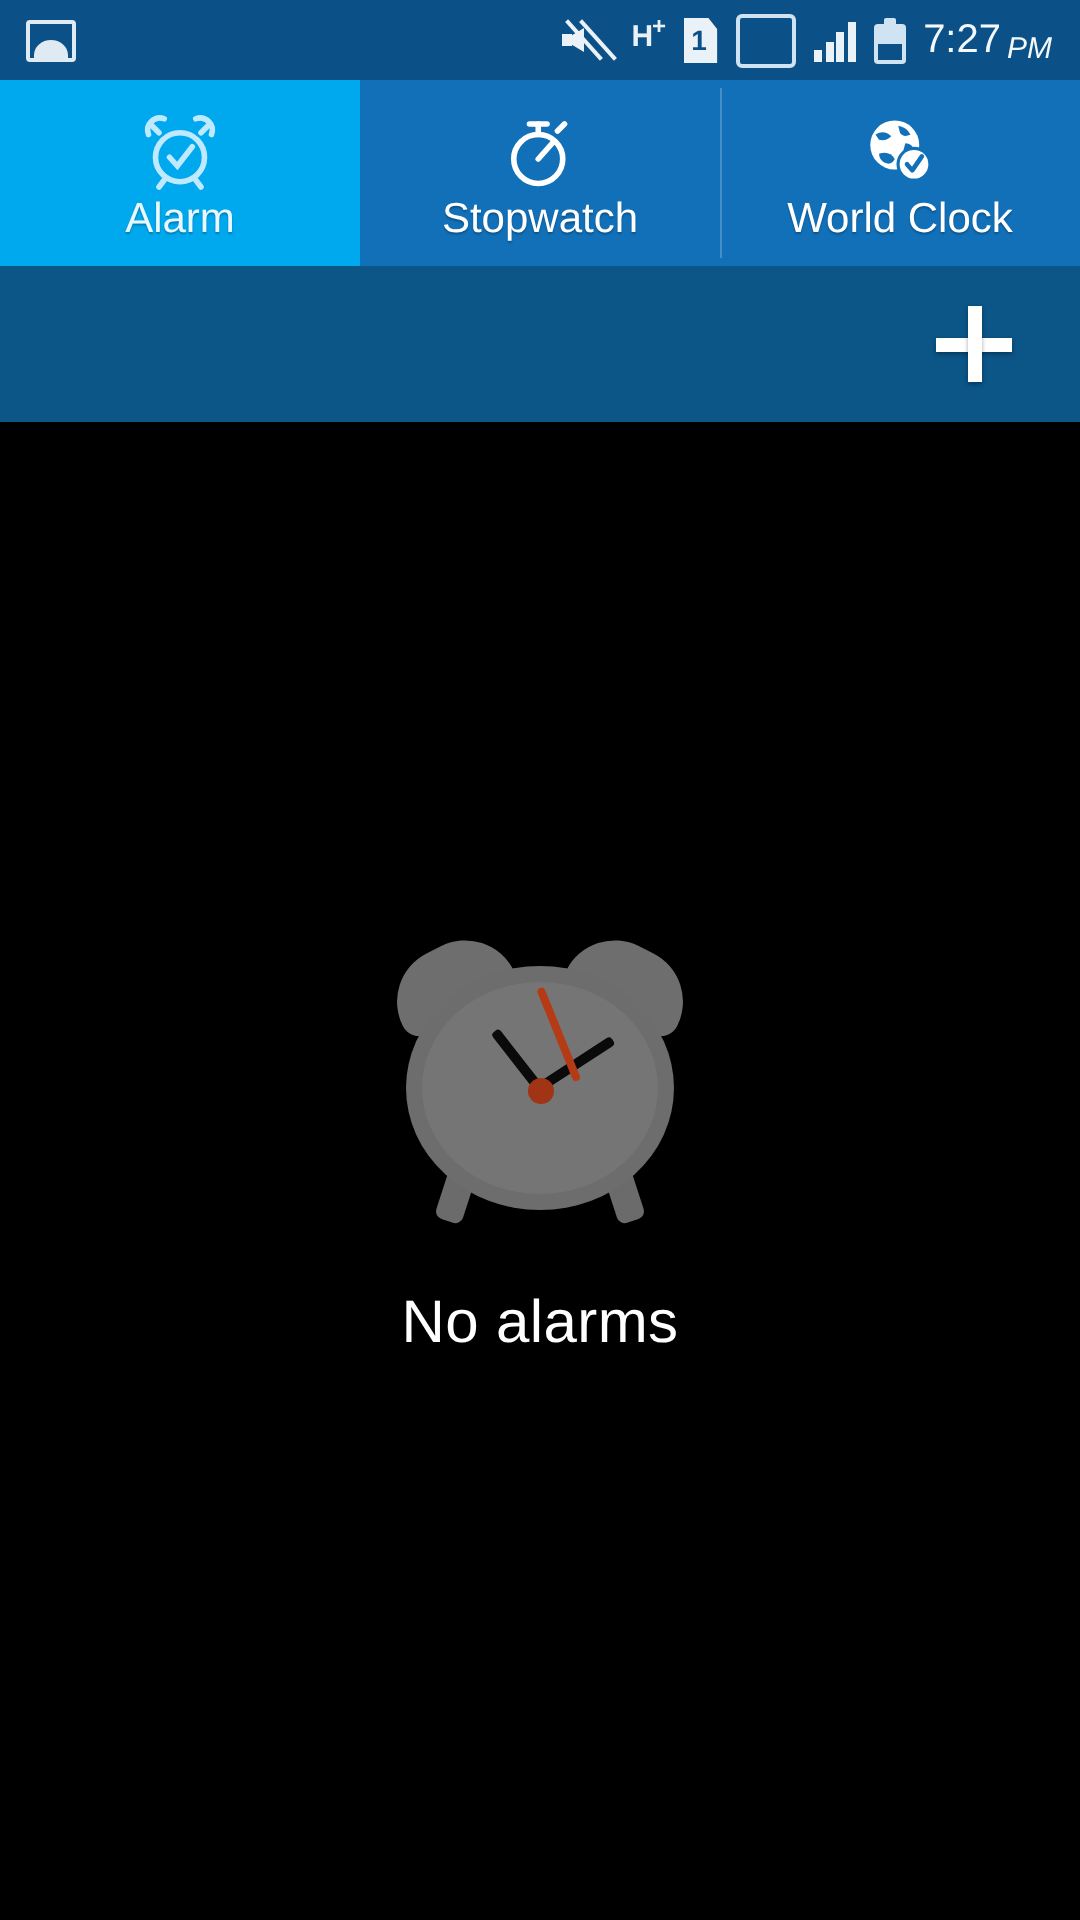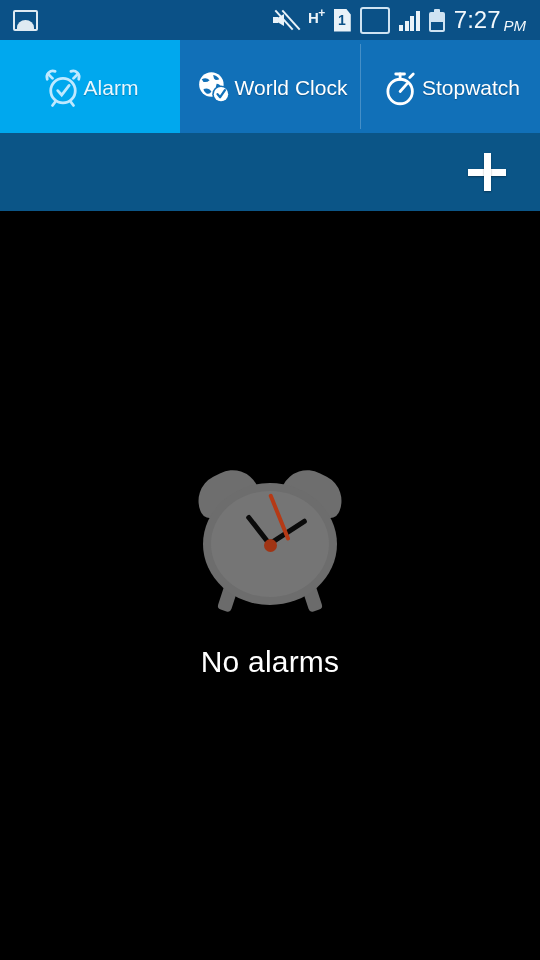--- a/index.html
+++ b/index.html
@@ -60,31 +60,31 @@
   .sig-wrap .b3 { height:15px; } .sig-wrap .b4 { height:20px; }
   .sig-boxed {
     border:2px solid #cfe3f2; border-radius:3px; padding:2px 3px 2px 3px;
     display:flex; align-items:flex-end; gap:1.5px; height:27px; background:#0b5187;
   }
   .sig-boxed .b { width:4px; background:#eaf2f8; }
   .battery { position:relative; width:16px; height:23px; }
   .battery .nub { position:absolute; left:5px; top:0; width:6px; height:3px; background:#cfe3f2; border-radius:1px 1px 0 0;}
   .battery .body { position:absolute; left:0; top:3px; width:16px; height:20px; background:#cfe3f2; border-radius:2px;}
   .battery .empty { position:absolute; left:2px; top:13px; width:12px; height:8px; background:#0b5187;}
-  .clock-time { color:#f2f8fc; font-size:24px; line-height:1; }
+  .clock-time { color:#f2f8fc; font-size:20px; line-height:1; }
   .clock-ampm { color:#f2f8fc; font-size:15px; line-height:1; position:relative; top:3px; margin-left:3px;font-style:italic;}
   .clock-block { display:flex; align-items:baseline; }
 
   
   .tabs {
     position:absolute; top:40px; left:0; width:540px; height:93px;
     display:flex; background:#1170b8;
   }
   .tab {
-    flex:1; display:flex; flex-direction:row; align-items:center; justify-content:center;
+    flex:1; display:flex; flex-direction:column; align-items:center; justify-content:center;
     position:relative; background:#1170b8; cursor:pointer;
   }
   .tab + .tab::before {
     content:""; position:absolute; left:0; top:4px; bottom:4px; width:1px;
     background:rgba(255,255,255,0.22);
   }
   .tab.active { background:#00a8ee; }
   .tab.active + .tab::before { background:transparent; }
   .tab-icon { height:42px; display:flex; align-items:center; justify-content:center; margin-top:2px;}
   .tab-label {
@@ -230,48 +230,48 @@
             <polyline points="18,27 22.5,32 31,21"></polyline>
           </g>
         </svg>
       </div>
       <div class="tab-label">Alarm</div>
     </div>
 
     <div class="tab">
       <div class="tab-icon">
         <svg width="42" height="42" viewBox="0 0 48 48">
+          <g fill="none" stroke="#ffffff" stroke-width="3.2" stroke-linecap="round">
+            <circle cx="23" cy="28" r="14"></circle>
+            <line x1="18" y1="8" x2="28" y2="8"></line>
+            <line x1="23" y1="8" x2="23" y2="14"></line>
+            <line x1="34" y1="12" x2="38" y2="8"></line>
+            <line x1="23" y1="28" x2="31" y2="19"></line>
+          </g>
+        </svg>
+      </div>
+      <div class="tab-label">Stopwatch</div>
+    </div>
+
+    <div class="tab">
+      <div class="tab-icon">
+        <svg width="42" height="42" viewBox="0 0 48 48">
           <circle cx="21" cy="20" r="14" fill="#ffffff"></circle>
           <g fill="#1170b8">
             <path d="M10 14 q5 -3 9 1 q-3 3 -7 2 z"></path>
             <path d="M23 9 q5 1 7 5 q-4 2 -6 -1 z"></path>
             <path d="M12 25 q6 -2 9 3 q-2 4 -6 2 q-3 -2 -3 -5 z"></path>
             <path d="M27 19 q4 0 5 4 q-3 3 -6 0 z"></path>
           </g>
           <circle cx="32" cy="31" r="10" fill="#1170b8"></circle>
           <circle cx="32" cy="31" r="8.2" fill="#ffffff"></circle>
           <polyline points="28,31 31,34.5 36.5,26.5" fill="none" stroke="#1170b8" stroke-width="2.6" stroke-linecap="round" stroke-linejoin="round"></polyline>
         </svg>
       </div>
       <div class="tab-label">World Clock</div>
-    </div>
-
-    <div class="tab">
-      <div class="tab-icon">
-        <svg width="42" height="42" viewBox="0 0 48 48">
-          <g fill="none" stroke="#ffffff" stroke-width="3.2" stroke-linecap="round">
-            <circle cx="23" cy="28" r="14"></circle>
-            <line x1="18" y1="8" x2="28" y2="8"></line>
-            <line x1="23" y1="8" x2="23" y2="14"></line>
-            <line x1="34" y1="12" x2="38" y2="8"></line>
-            <line x1="23" y1="28" x2="31" y2="19"></line>
-          </g>
-        </svg>
-      </div>
-      <div class="tab-label">Stopwatch</div>
     </div>
 
   </div>
 
   <div class="action-bar">
     <div class="add-btn">
       <span class="h"></span>
       <span class="v"></span>
     </div>
   </div>

